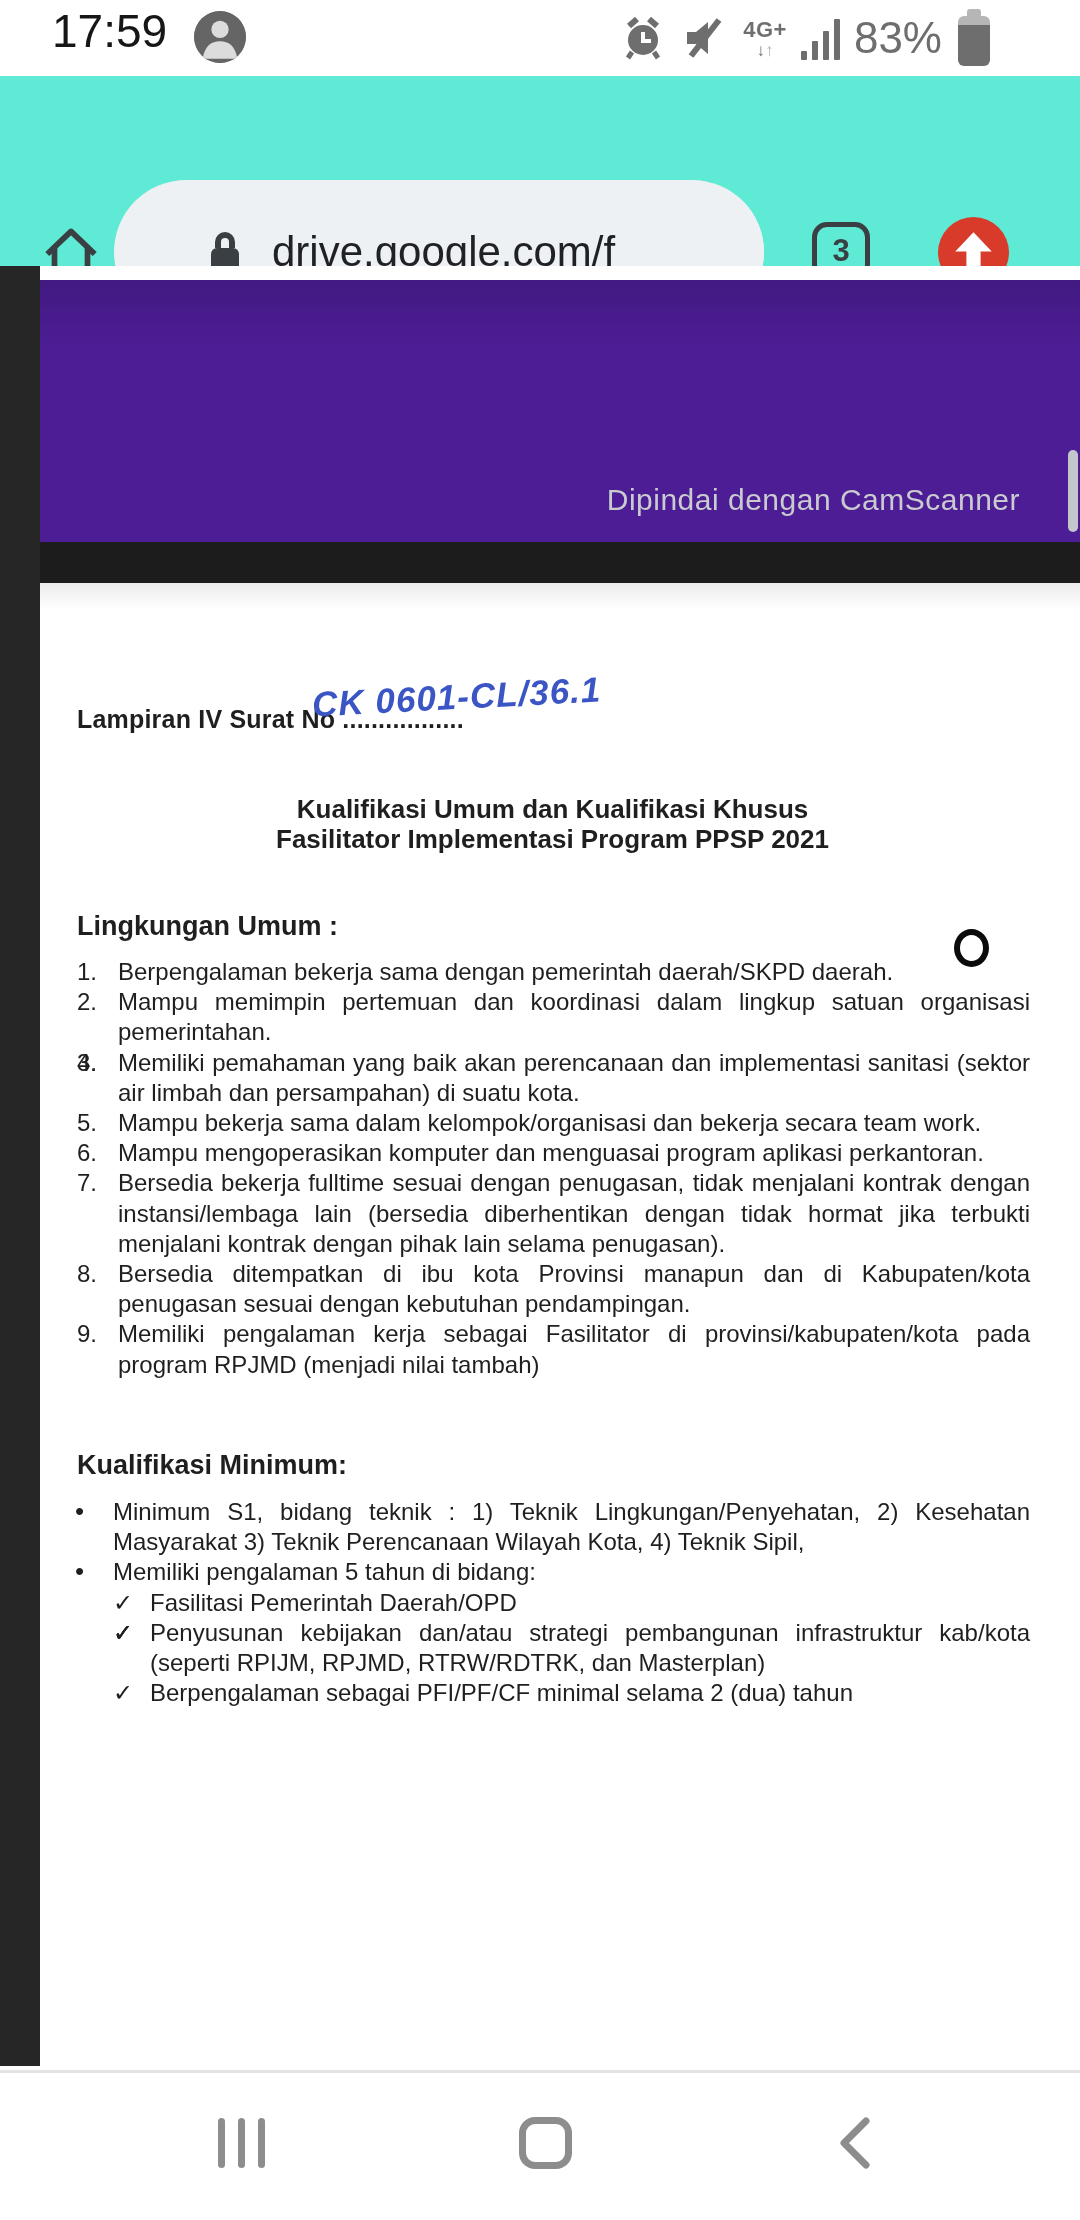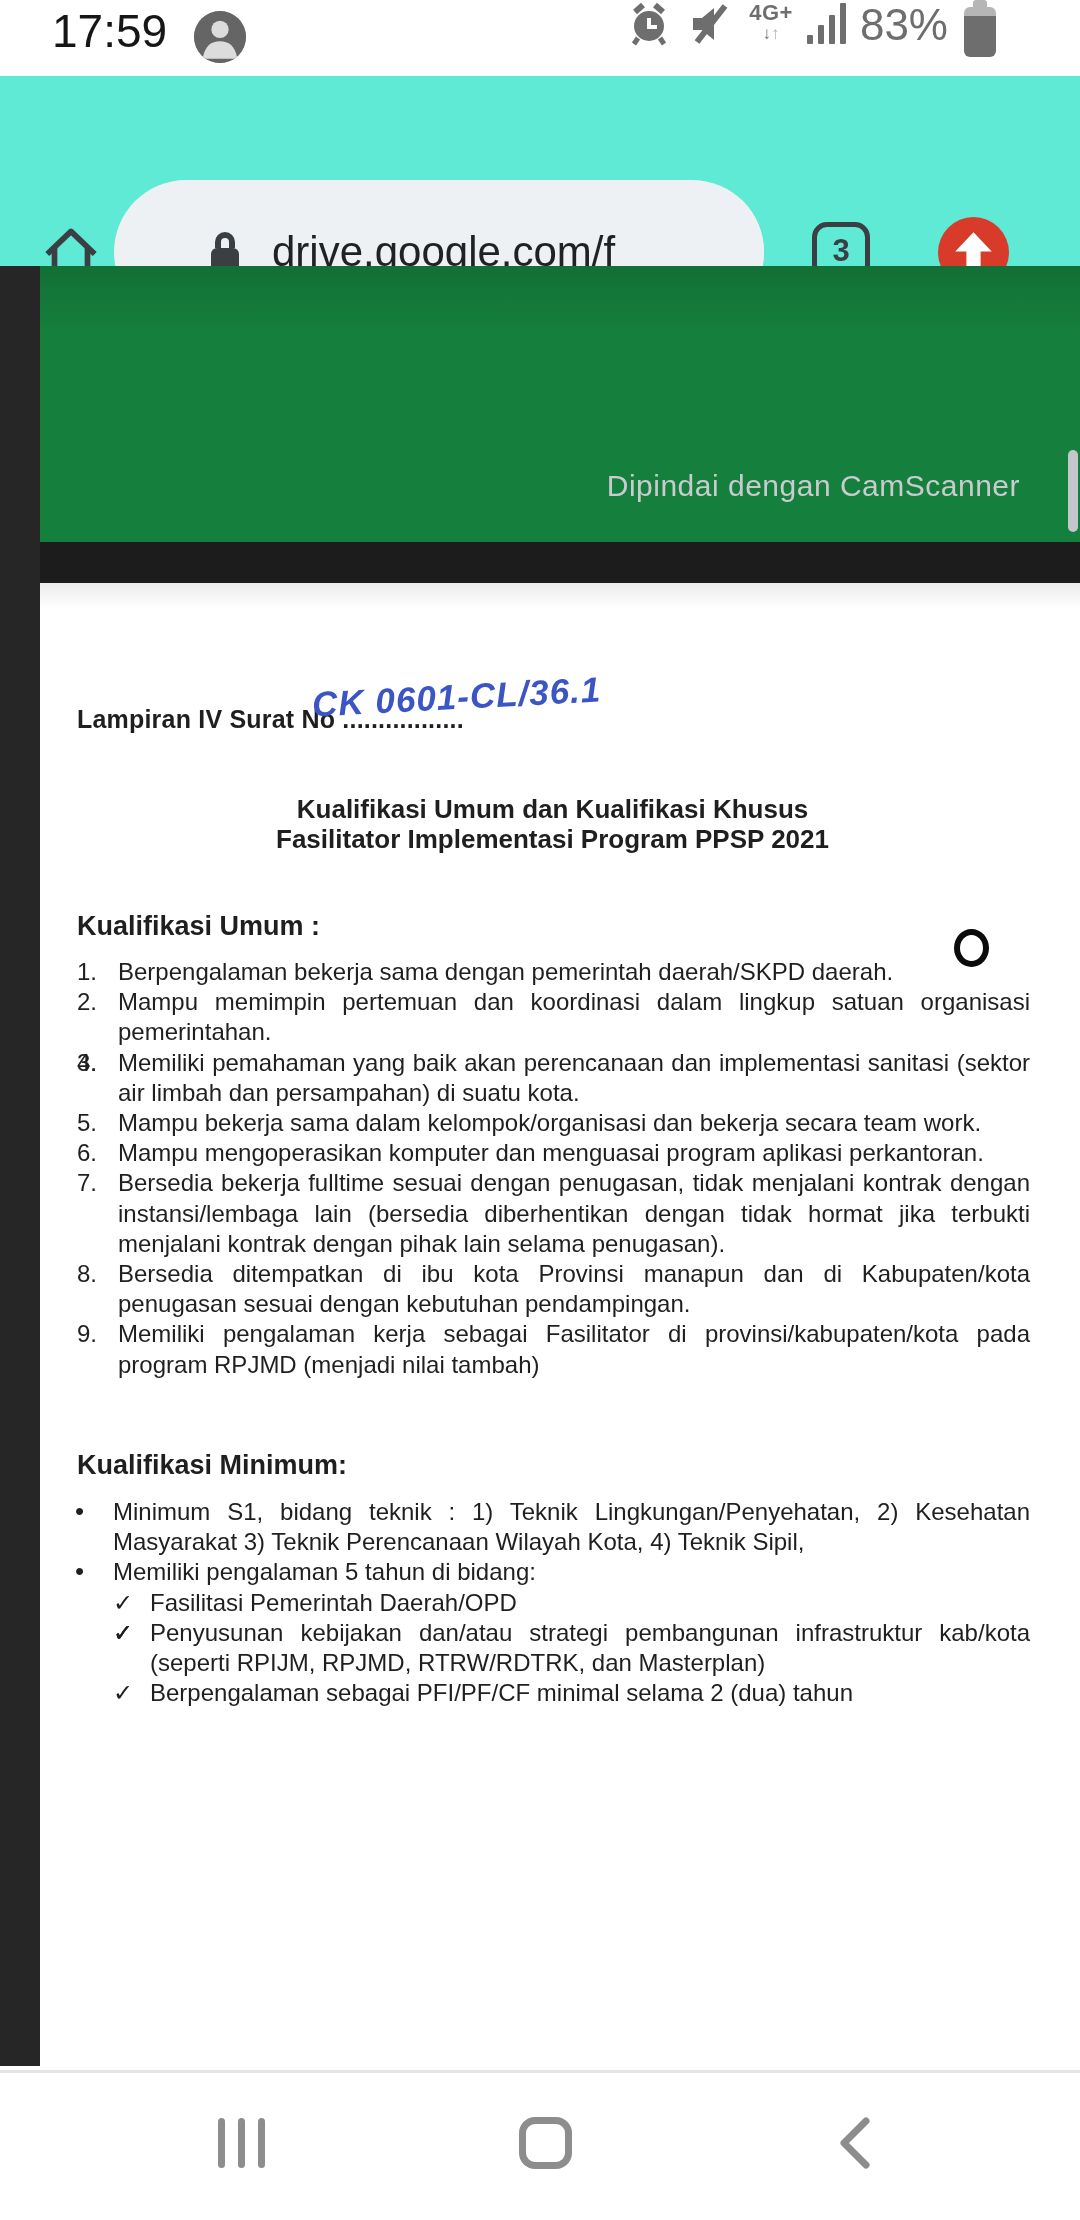--- a/index.html
+++ b/index.html
@@ -3,21 +3,21 @@
 <meta charset="utf-8">
 <style>
   * { margin:0; padding:0; box-sizing:border-box; }
   html,body { width:1080px; height:2220px; background:#fff; font-family:"Liberation Sans", sans-serif; }
   .screen { position:relative; width:1080px; height:2220px; overflow:hidden; background:#fff; }
 
   
   .status-bar { position:absolute; left:0; top:0; width:1080px; height:76px; background:#fff; }
   .sb-time { position:absolute; left:52px; top:4px; font-size:46px; color:#161616; }
   .sb-avatar { position:absolute; left:194px; top:11px; width:52px; height:52px; border-radius:50%; overflow:hidden; background:#656565; }
-  .sb-right { position:absolute; right:84px; top:0; height:76px; display:flex; gap:14px; }
+  .sb-right { position:absolute; right:90px; top:0; height:76px; display:flex; align-items:center; gap:14px; }
   .sb-icon { width:48px; height:48px; }
   .sb-net { display:flex; flex-direction:column; align-items:center; line-height:1; margin-top:2px; }
   .sb-net .lbl { font-size:22px; font-weight:bold; color:#6e6e6e; letter-spacing:0.5px; }
   .sb-net .arrows { font-size:17px; margin-top:1px; }
   .sb-net .dn { color:#6e6e6e; } .sb-net .up { color:#b3b3b3; }
   .sb-signal { display:flex; align-items:flex-end; gap:5px; height:44px; }
   .sb-signal i { display:block; width:6px; background:#6e6e6e; border-radius:1px; }
   .sb-pct { font-size:44px; color:#6e6e6e; }
   .sb-batt { position:relative; width:32px; height:58px; margin-left:2px; }
   .sb-batt .nub { position:absolute; left:9px; top:0; width:14px; height:7px; background:#b6b6b6; border-radius:3px 3px 0 0; }
@@ -31,21 +31,21 @@
   .tb-lock { position:absolute; left:94px; top:50px; width:34px; height:44px; }
   .tb-url { position:absolute; left:158px; top:0; height:144px; display:flex; align-items:center; font-size:42px; color:#1f2125; white-space:nowrap; }
   .tb-fade { position:absolute; right:0; top:0; width:56px; height:144px; background:linear-gradient(to right, rgba(238,241,244,0), #eef1f4 75%); }
   .tb-tabs { position:absolute; left:812px; top:146px; width:58px; height:58px; border:5px solid #3a3f44; border-radius:15px; display:flex; align-items:center; justify-content:center; }
   .tb-tabs span { font-size:31px; font-weight:bold; color:#3a3f44; }
   .tb-update { position:absolute; left:938px; top:141px; width:71px; height:71px; border-radius:50%; background:#d93b2b; display:flex; align-items:center; justify-content:center; }
 
   
   .content { position:absolute; left:0; top:266px; width:1080px; height:1800px; background:#fff; }
   .left-strip { position:absolute; left:0; top:0; width:40px; height:1800px; background:#262626; }
-  .page1 { position:absolute; left:40px; top:0; width:1040px; height:276px; background:#15803d; }
+  .page1 { position:absolute; left:40px; top:14px; width:1040px; height:276px; background:#4c1d95; }
   .page1::before { content:""; position:absolute; left:0; top:0; width:100%; height:70px;
     background:linear-gradient(to bottom, rgba(0,0,0,0.13), rgba(0,0,0,0)); }
   .watermark { position:absolute; right:60px; top:203px; font-size:30px; color:#c9cbce; letter-spacing:0.5px; }
   .band { position:absolute; left:40px; top:276px; width:1040px; height:41px; background:#1c1c1c; }
   .page2 { position:absolute; left:40px; top:317px; width:1040px; height:1483px; background:#fff; color:#1f1f1f; }
   .page2::before { content:""; position:absolute; left:0; top:0; width:100%; height:26px;
     background:linear-gradient(to bottom, rgba(0,0,0,0.08), rgba(0,0,0,0)); }
   .scroll-thumb { position:absolute; right:2px; top:184px; width:10px; height:82px; background:#c3c6ca; border-radius:5px; }
 
   
@@ -154,21 +154,21 @@
 
     <div class="page2">
       <div class="lampiran">Lampiran IV Surat No .................</div>
       <div class="handwriting">CK 0601-CL/36.1</div>
 
       <div class="doc-title">
         <div>Kualifikasi Umum dan Kualifikasi Khusus</div>
         <div>Fasilitator Implementasi Program PPSP 2021</div>
       </div>
 
-      <div class="sec-h1">Kualifikasi Umum :</div>
+      <div class="sec-h1">Lingkungan Umum :</div>
       <div class="circle-mark"></div>
 
       <div class="num-list">
         <div class="n-row"><span class="n-num">1.</span><span>Berpengalaman bekerja sama dengan pemerintah daerah/SKPD daerah.</span></div>
         <div class="n-row"><span class="n-num">2.</span><span>Mampu memimpin pertemuan dan koordinasi dalam lingkup satuan organisasi pemerintahan.</span></div>
         <div class="n-row"><span class="n-num">3.</span></div>
         <div class="n-row"><span class="n-num">4.</span><span>Memiliki pemahaman yang baik akan perencanaan dan implementasi sanitasi (sektor air limbah dan persampahan) di suatu kota.</span></div>
         <div class="n-row"><span class="n-num">5.</span><span>Mampu bekerja sama dalam kelompok/organisasi dan bekerja secara team work.</span></div>
         <div class="n-row"><span class="n-num">6.</span><span>Mampu mengoperasikan komputer dan menguasai program aplikasi perkantoran.</span></div>
         <div class="n-row"><span class="n-num">7.</span><span>Bersedia bekerja fulltime sesuai dengan penugasan, tidak menjalani kontrak dengan instansi/lembaga lain (bersedia diberhentikan dengan tidak hormat jika terbukti menjalani kontrak dengan pihak lain selama penugasan).</span></div>

